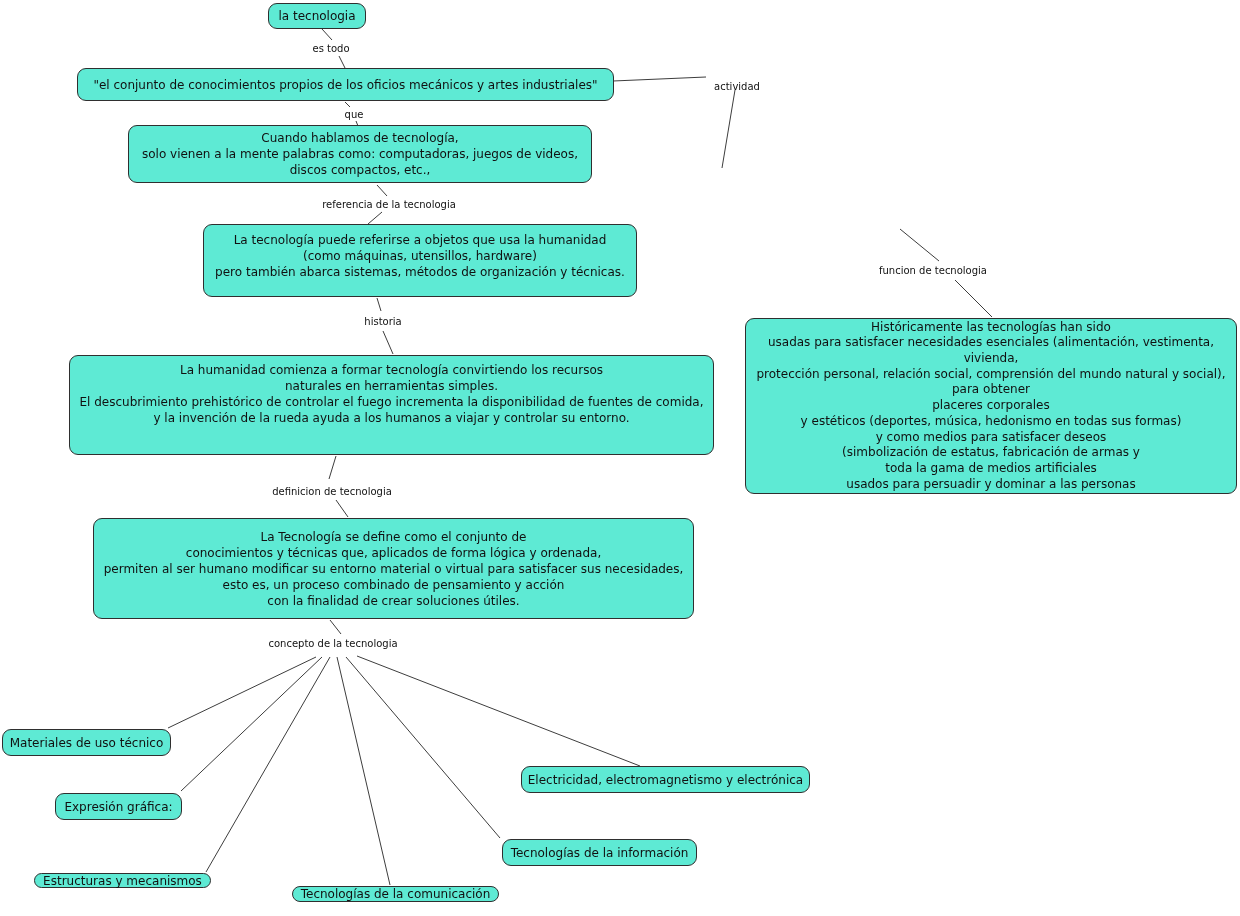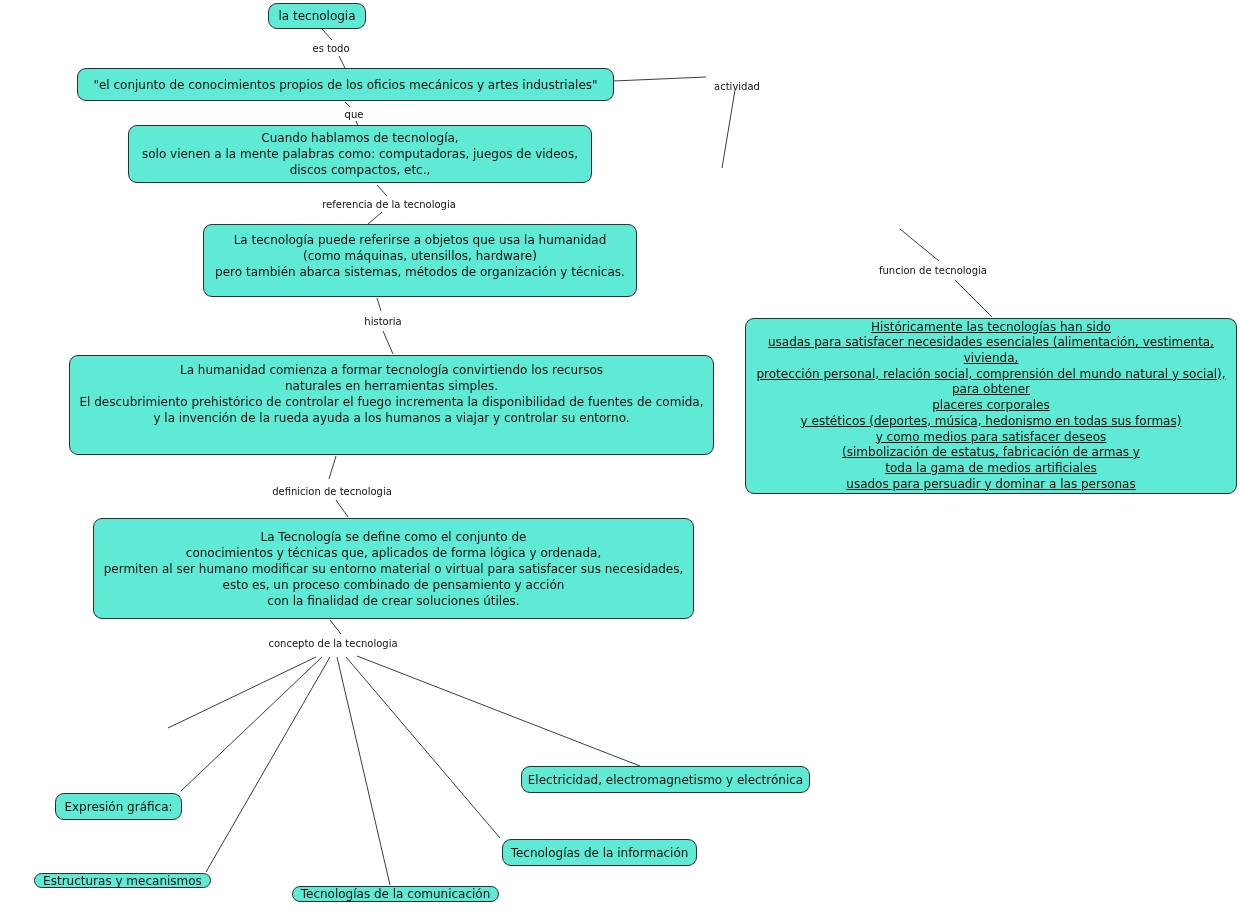--- a/index.html
+++ b/index.html
@@ -88,32 +88,33 @@
 permiten al ser humano modificar su entorno material o virtual para satisfacer sus necesidades,
 esto es, un proceso combinado de pensamiento y acción
 con la finalidad de crear soluciones útiles.</div>
 
   <div class="node top pad6" style="left:69px;top:355px;width:645px;height:100px;">La humanidad comienza a formar tecnología convirtiendo los recursos
 naturales en herramientas simples.
 El descubrimiento prehistórico de controlar el fuego incrementa la disponibilidad de fuentes de comida,
 y la invención de la rueda ayuda a los humanos a viajar y controlar su entorno.</div>
 
 
-  <div class="node dense" style="left:745px;top:318px;width:492px;height:176px;text-decoration:underline;">Históricamente las tecnologías han sido
+  <div class="node dense" style="left:745px;top:318px;width:492px;height:176px;">Históricamente las tecnologías han sido
 usadas para satisfacer necesidades esenciales (alimentación, vestimenta,
 vivienda,
 protección personal, relación social, comprensión del mundo natural y social),
 para obtener
 placeres corporales
 y estéticos (deportes, música, hedonismo en todas sus formas)
 y como medios para satisfacer deseos
 (simbolización de estatus, fabricación de armas y
 toda la gama de medios artificiales
 usados para persuadir y dominar a las personas</div>
 
+  <div class="node" style="left:2px;top:729px;width:169px;height:27px;">Materiales de uso técnico</div>
 
   <div class="node" style="left:55px;top:793px;width:127px;height:27px;">Expresión gráfica:</div>
 
   <div class="node" style="left:34px;top:873px;width:177px;height:15px;">Estructuras y mecanismos</div>
 
   <div class="node" style="left:292px;top:886px;width:207px;height:16px;">Tecnologías de la comunicación</div>
 
   <div class="node" style="left:502px;top:839px;width:195px;height:27px;">Tecnologías de la información</div>
 
   <div class="node" style="left:521px;top:766px;width:289px;height:27px;">Electricidad, electromagnetismo y electrónica</div>

